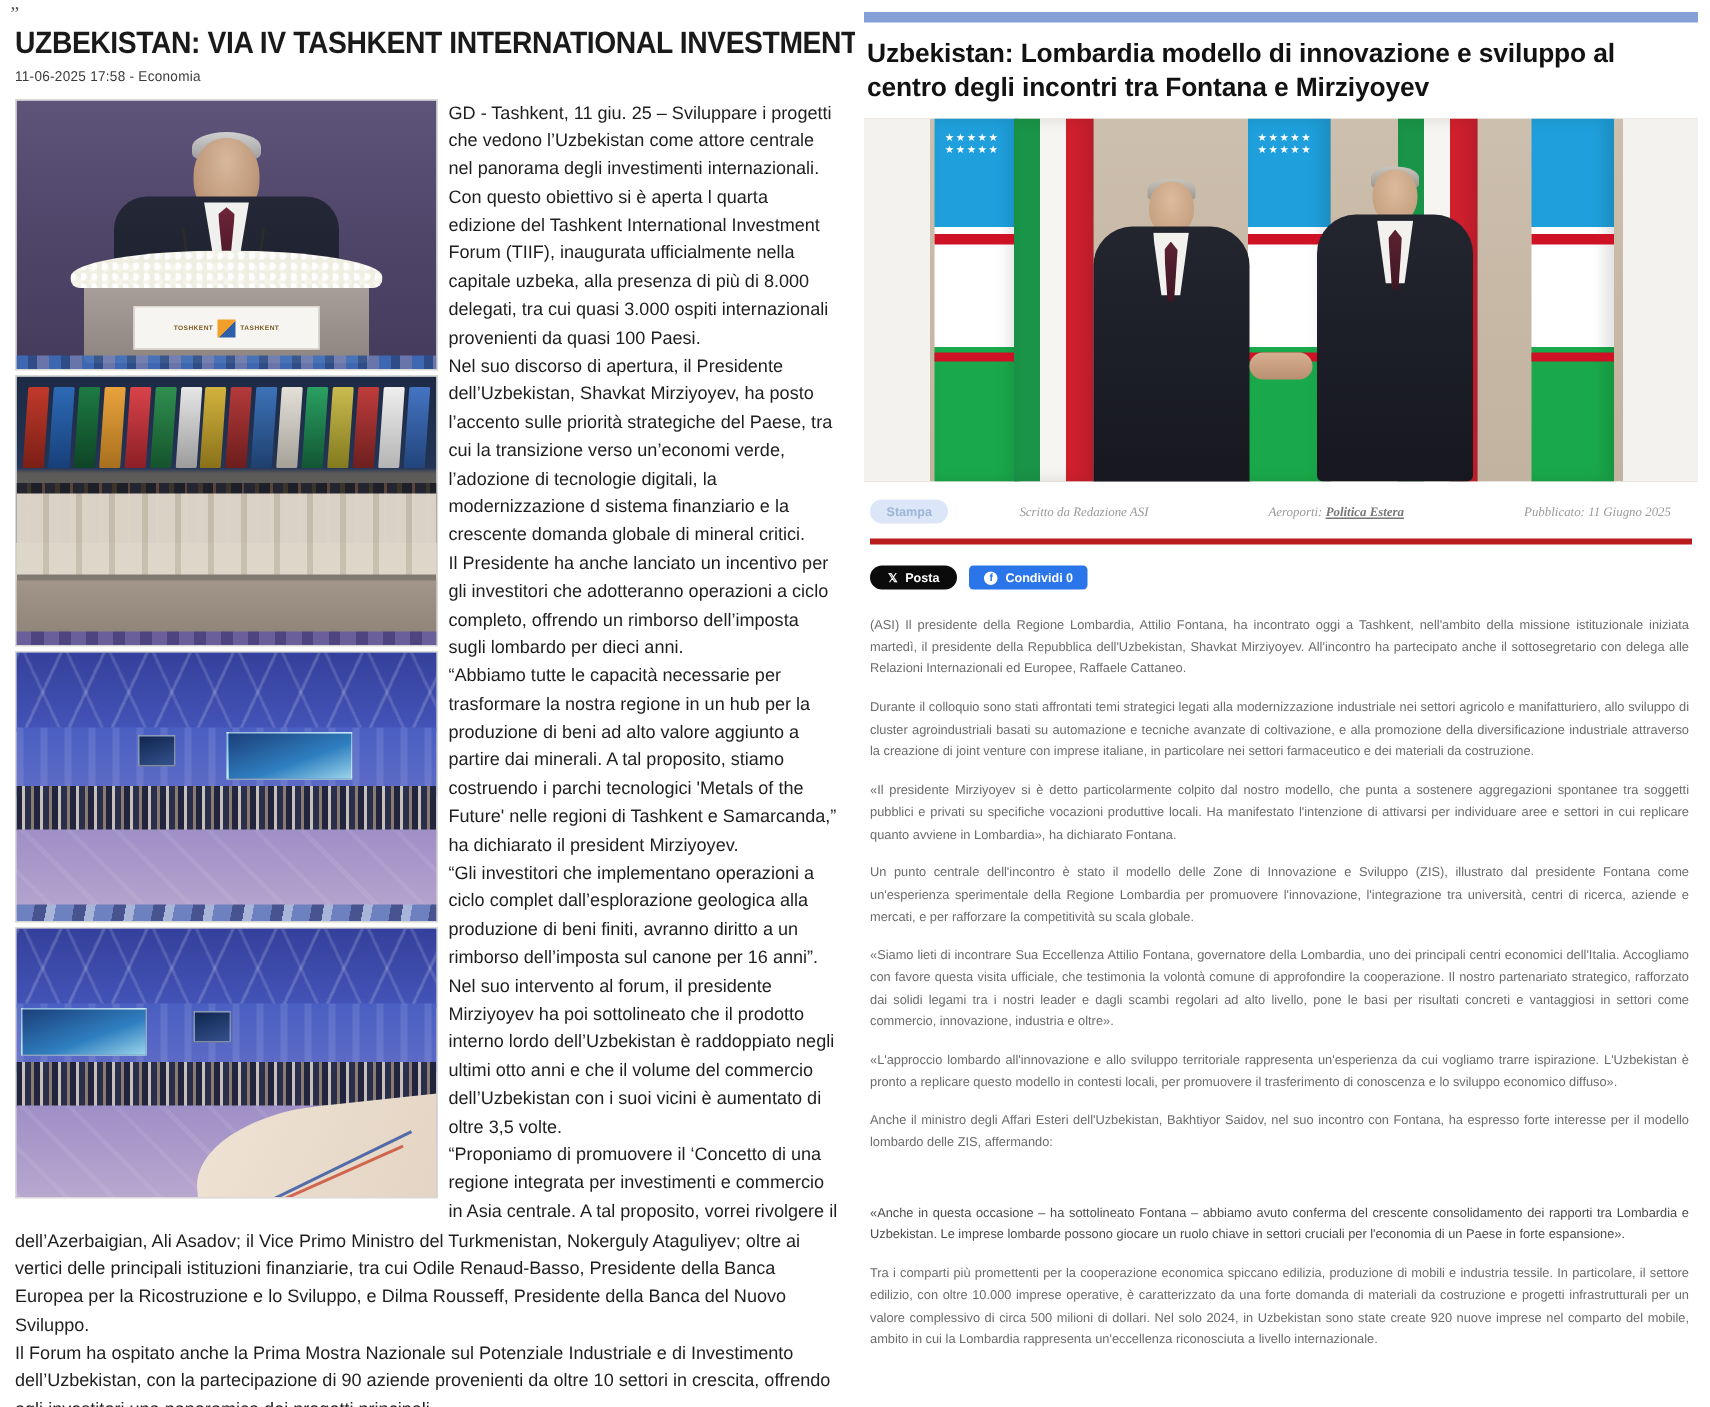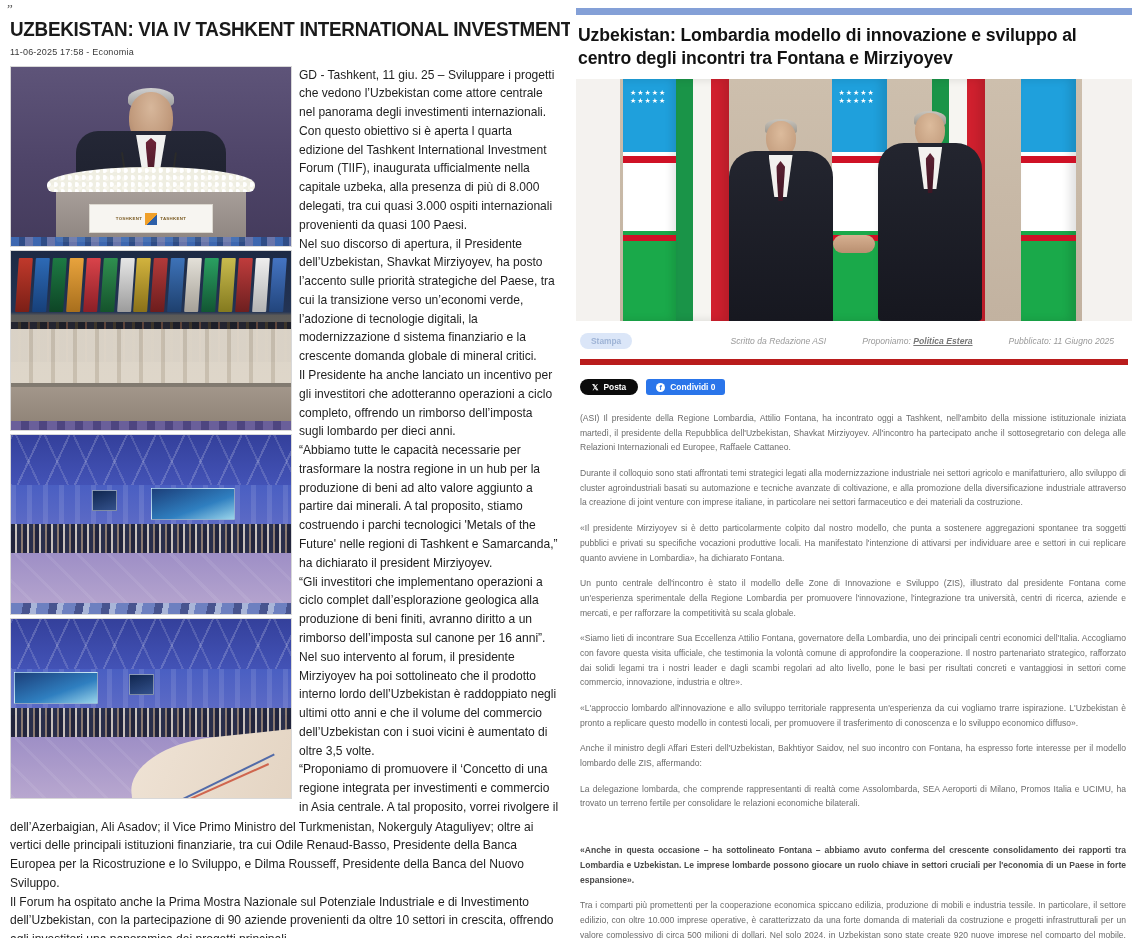--- a/index.html
+++ b/index.html
@@ -324,30 +324,30 @@
   .hands {
     position:absolute; bottom:32%; left:50%; transform:translateX(-50%);
     width:42px; height:18px; border-radius:9px;
     background: linear-gradient(180deg,#d6b091,#b98f70);
   }
 
   .rp-metarow {
     display:flex; align-items:center;
     margin: 12px 6px 0 6px;
     padding-bottom: 10px;
-    border-bottom: 6px solid #b91c1c;
+    border-bottom: 4px solid #b91c1c;
     font-family:"Liberation Sans", sans-serif;
     font-size: 8.6px; color:#9a9a9a;
   }
   .stampa-btn {
     background:#dbe6f8; color:#9fb4d6;
     border-radius: 10px; padding: 3px 11px;
     font-size: 8.4px; font-weight:700;
   }
-  .meta-items { margin-left:auto; display:flex; gap:36px; padding-right:14px; }
+  .meta-items { margin-left:auto; display:flex; gap:80px; padding-right:14px;font-family:Liberation Serif, serif; }
   .meta-items em { font-style: italic; }
   .meta-cat-val { font-style: italic; font-weight:700; color:#777; text-decoration: underline; }
 
   .share-row { display:flex; gap:8px; margin: 14px 6px 0 6px; align-items:center; }
   .btn-x {
     background:#0b0b0b; color:#fff; border-radius:11px;
     padding:3px 12px; font-size:8.4px; font-weight:700;
     display:flex; align-items:center; gap:5px;
   }
   .btn-fb {
@@ -363,21 +363,21 @@
 
   .rp-body {
     margin: 16px 8px 0 6px;
     font-family:"Liberation Sans", sans-serif;
     font-size: 8.55px;
     line-height: 1.72;
     color: #6b6b6b;
     text-align: justify;
   }
   .rp-body p { margin: 0 0 11px 0; }
-  .rp-body p.bold-line { color:#4a4a4a; font-weight:700;margin-top:32px; }
+  .rp-body p.bold-line { color:#4a4a4a; font-weight:400;margin-top:32px; }
 </style>
 </head>
 <body>
 
 <div class="page">
 
   <div class="left-panel">
     <div class="left-inner">
 
       <div class="corner-glyph">”</div>
@@ -525,21 +525,21 @@
     </div>
 
     <div class="rp-metarow">
       <div class="stampa-btn">Stampa</div>
       <div class="meta-items">
         <div>
           <em>Scritto da</em>
           <em>Redazione ASI</em>
         </div>
         <div>
-          <em>Proponiamo:</em>
+          <em>Aeroporti:</em>
           <span class="meta-cat-val">Politica Estera</span>
         </div>
         <div>
           <em>Pubblicato:</em>
           <em>11 Giugno 2025</em>
         </div>
       </div>
     </div>
 
     <div class="share-row">
@@ -554,19 +554,18 @@
     </div>
 
     <div class="rp-body">
       <p>(ASI) Il presidente della Regione Lombardia, Attilio Fontana, ha incontrato oggi a Tashkent, nell'ambito della missione istituzionale iniziata martedì, il presidente della Repubblica dell'Uzbekistan, Shavkat Mirziyoyev. All'incontro ha partecipato anche il sottosegretario con delega alle Relazioni Internazionali ed Europee, Raffaele Cattaneo.</p>
       <p>Durante il colloquio sono stati affrontati temi strategici legati alla modernizzazione industriale nei settori agricolo e manifatturiero, allo sviluppo di cluster agroindustriali basati su automazione e tecniche avanzate di coltivazione, e alla promozione della diversificazione industriale attraverso la creazione di joint venture con imprese italiane, in particolare nei settori farmaceutico e dei materiali da costruzione.</p>
       <p>«Il presidente Mirziyoyev si è detto particolarmente colpito dal nostro modello, che punta a sostenere aggregazioni spontanee tra soggetti pubblici e privati su specifiche vocazioni produttive locali. Ha manifestato l'intenzione di attivarsi per individuare aree e settori in cui replicare quanto avviene in Lombardia», ha dichiarato Fontana.</p>
       <p>Un punto centrale dell'incontro è stato il modello delle Zone di Innovazione e Sviluppo (ZIS), illustrato dal presidente Fontana come un'esperienza sperimentale della Regione Lombardia per promuovere l'innovazione, l'integrazione tra università, centri di ricerca, aziende e mercati, e per rafforzare la competitività su scala globale.</p>
       <p>«Siamo lieti di incontrare Sua Eccellenza Attilio Fontana, governatore della Lombardia, uno dei principali centri economici dell'Italia. Accogliamo con favore questa visita ufficiale, che testimonia la volontà comune di approfondire la cooperazione. Il nostro partenariato strategico, rafforzato dai solidi legami tra i nostri leader e dagli scambi regolari ad alto livello, pone le basi per risultati concreti e vantaggiosi in settori come commercio, innovazione, industria e oltre».</p>
       <p>«L'approccio lombardo all'innovazione e allo sviluppo territoriale rappresenta un'esperienza da cui vogliamo trarre ispirazione. L'Uzbekistan è pronto a replicare questo modello in contesti locali, per promuovere il trasferimento di conoscenza e lo sviluppo economico diffuso».</p>
       <p>Anche il ministro degli Affari Esteri dell'Uzbekistan, Bakhtiyor Saidov, nel suo incontro con Fontana, ha espresso forte interesse per il modello lombardo delle ZIS, affermando:</p>
-      <p>La delegazione lombarda, che comprende rappresentanti di realtà come Assolombarda, SEA Aeroporti di Milano, Promos Italia e UCIMU, ha trovato un terreno fertile per consolidare le relazioni economiche bilaterali.</p>
       <p class="bold-line">«Anche in questa occasione – ha sottolineato Fontana – abbiamo avuto conferma del crescente consolidamento dei rapporti tra Lombardia e Uzbekistan. Le imprese lombarde possono giocare un ruolo chiave in settori cruciali per l'economia di un Paese in forte espansione».</p>
       <p>Tra i comparti più promettenti per la cooperazione economica spiccano edilizia, produzione di mobili e industria tessile. In particolare, il settore edilizio, con oltre 10.000 imprese operative, è caratterizzato da una forte domanda di materiali da costruzione e progetti infrastrutturali per un valore complessivo di circa 500 milioni di dollari. Nel solo 2024, in Uzbekistan sono state create 920 nuove imprese nel comparto del mobile, ambito in cui la Lombardia rappresenta un'eccellenza riconosciuta a livello internazionale.</p>
     </div>
 
   </div>
 </div>
 
 </body></html>

